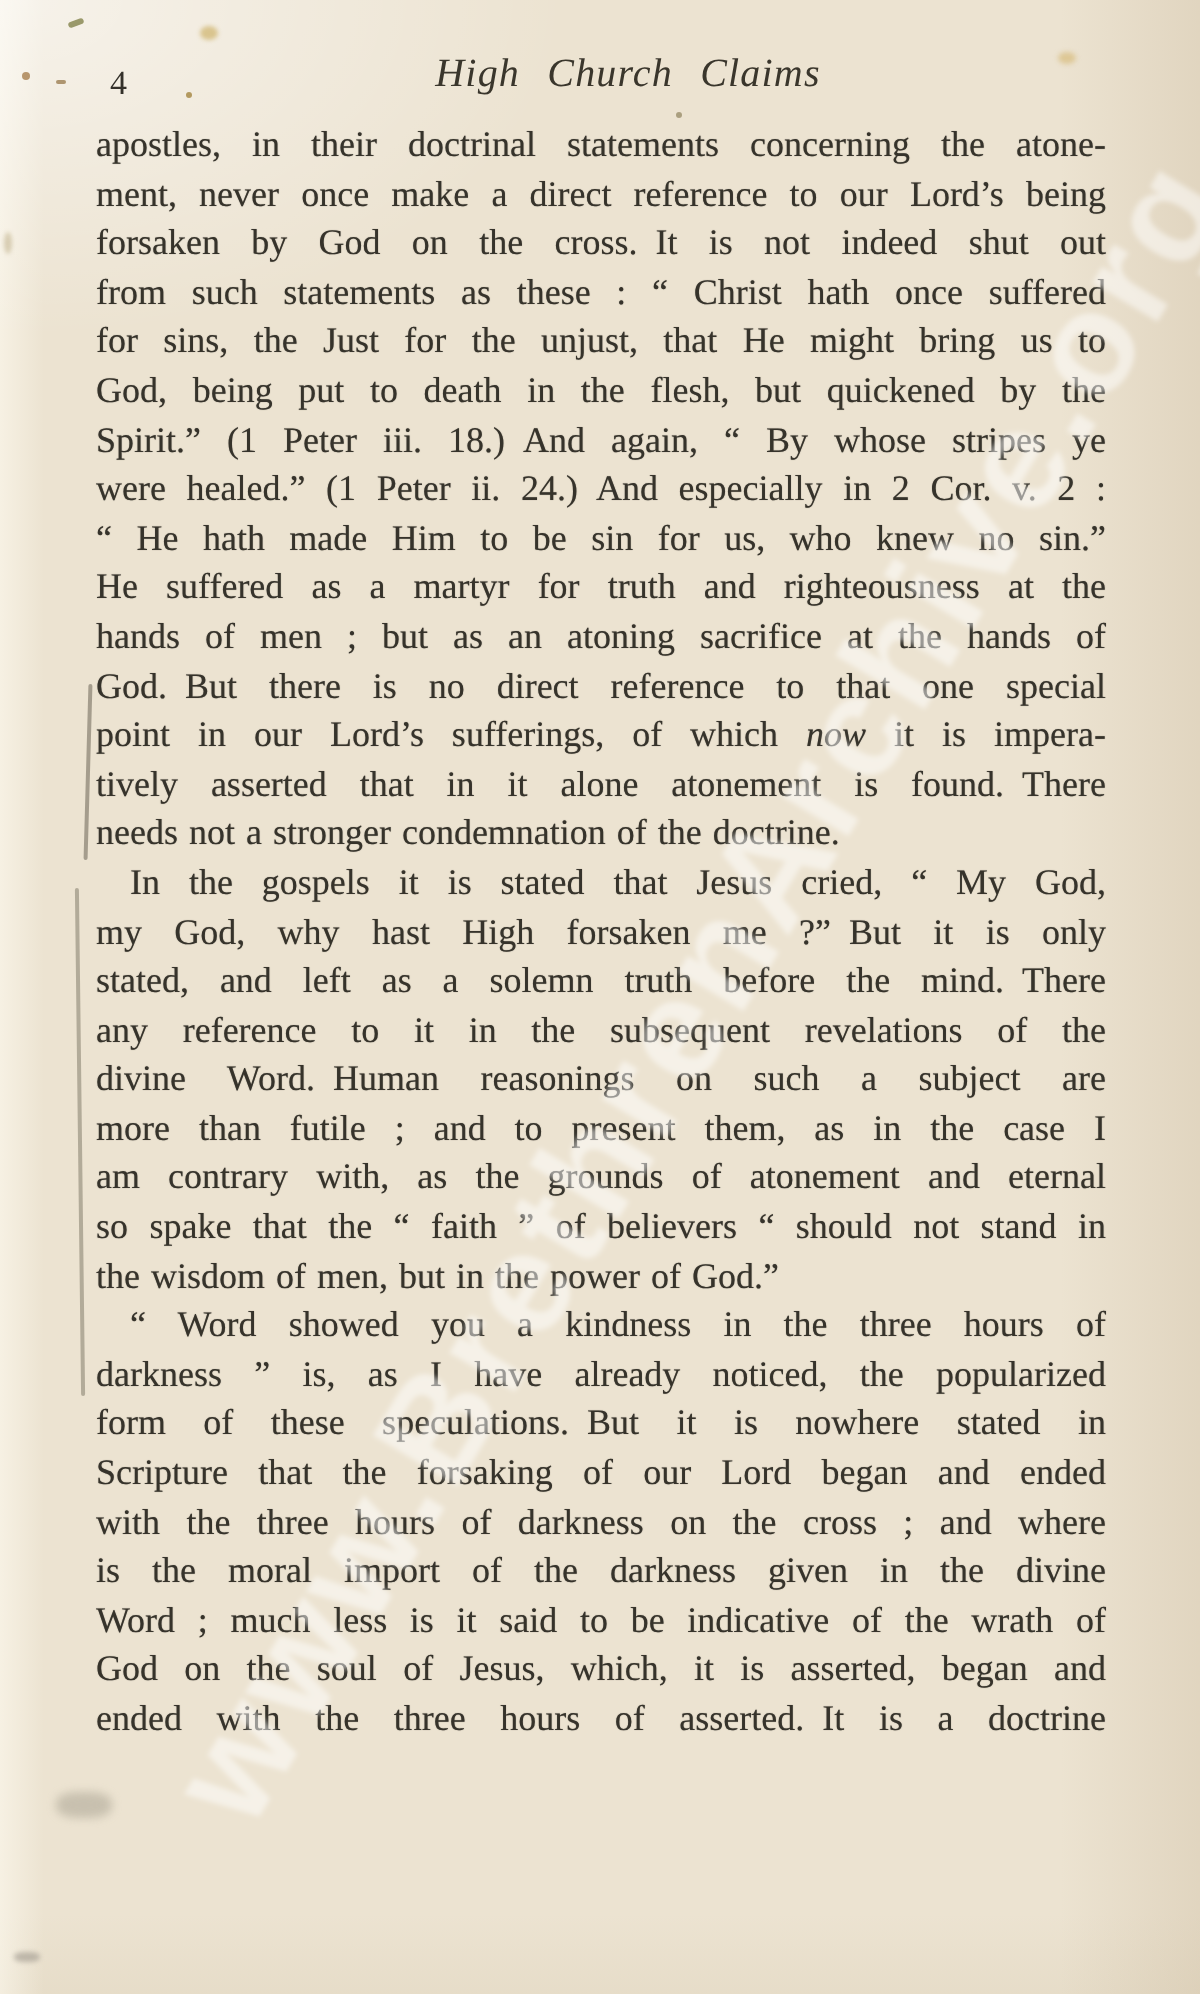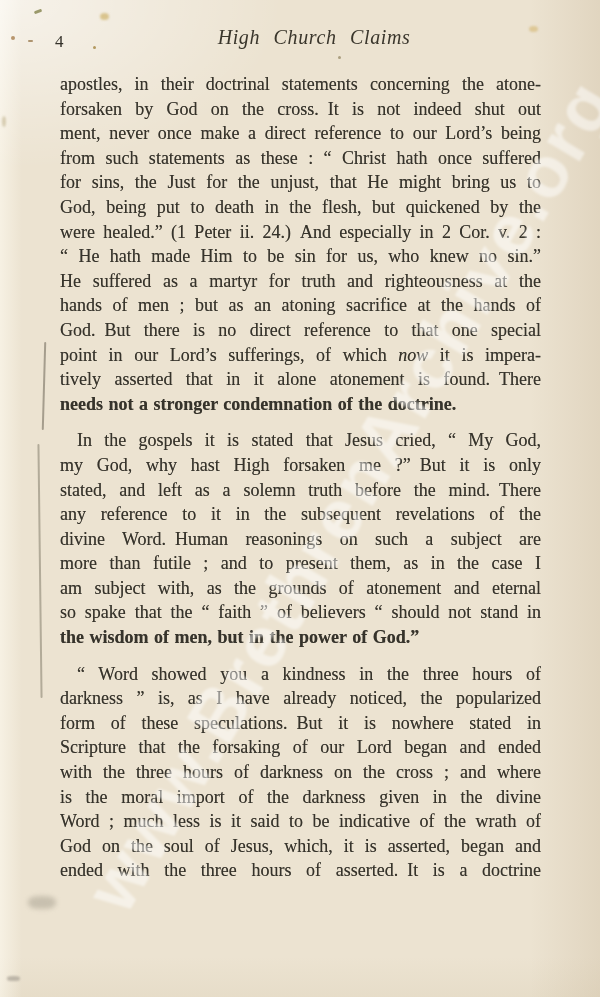--- a/index.html
+++ b/index.html
@@ -17,27 +17,27 @@
     position:absolute;left:55px;top:32px;font-size:17px;letter-spacing:0.5px;
     color:#34312a;
   }
   #running-header{
     position:absolute;left:0;top:26px;width:600px;text-align:center;
     transform:translateX(14px);
     font-style:italic;font-size:20px;letter-spacing:0.6px;word-spacing:8px;
     color:#3a362c;
   }
   #text-block{position:absolute;left:48px;top:60px;width:505px;}
-  .para{margin:12px;}
+  .para{margin:0;}
   .line{
     font-size:18px;line-height:24.6px;word-spacing:1px;
     text-align:justify;text-align-last:justify;
     text-shadow:0 0 0.5px rgba(54,51,43,0.55);
   }
-  .line.flush{text-align-last:left;font-weight:bold;}
+  .line.flush{text-align-last:left;}
   .para.indent .line:first-child{text-indent:17px;}
   .line em{}
   #watermark{
     position:absolute;left:-180px;top:450px;width:1060px;height:90px;
     text-align:center;transform:rotate(-59deg);transform-origin:center;
     font-family:"Liberation Sans",sans-serif;font-weight:bold;
     font-size:72px;letter-spacing:3px;line-height:90px;
     color:rgba(255,255,255,0.50);filter:blur(1.3px);
     pointer-events:none;z-index:5;
   }
@@ -77,42 +77,43 @@
 
   <div id="page-number">4</div>
   <div id="running-header">High Church Claims</div>
 
   <div id="pencil-1" class="pencil-line"></div>
   <div id="pencil-2" class="pencil-line"></div>
 
   <div id="text-block">
       <div class="para">
         <div class="line"><span>apostles, in their doctrinal statements concerning the atone-</span></div>
+        <div class="line"><span>ment, never once make a direct reference to our Lord’s being</span></div>
         <div class="line"><span>forsaken by God on the cross. It is not indeed shut out</span></div>
-        <div class="line"><span>ment, never once make a direct reference to our Lord’s being</span></div>
         <div class="line"><span>from such statements as these : “ Christ hath once suffered</span></div>
         <div class="line"><span>for sins, the Just for the unjust, that He might bring us to</span></div>
         <div class="line"><span>God, being put to death in the flesh, but quickened by the</span></div>
+        <div class="line"><span>Spirit.” (1 Peter iii. 18.) And again, “ By whose stripes ye</span></div>
         <div class="line"><span>were healed.” (1 Peter ii. 24.) And especially in 2 Cor. v. 2 :</span></div>
         <div class="line"><span>“ He hath made Him to be sin for us, who knew no sin.”</span></div>
         <div class="line"><span>He suffered as a martyr for truth and righteousness at the</span></div>
         <div class="line"><span>hands of men ; but as an atoning sacrifice at the hands of</span></div>
         <div class="line"><span>God. But there is no direct reference to that one special</span></div>
         <div class="line"><span>point in our Lord’s sufferings, of which </span><em>now</em><span> it is impera-</span></div>
         <div class="line"><span>tively asserted that in it alone atonement is found. There</span></div>
         <div class="line flush"><span>needs not a stronger condemnation of the doctrine.</span></div>
       </div>
       <div class="para indent">
         <div class="line"><span>In the gospels it is stated that Jesus cried, “ My God,</span></div>
         <div class="line"><span>my God, why hast High forsaken me ?” But it is only</span></div>
         <div class="line"><span>stated, and left as a solemn truth before the mind. There</span></div>
         <div class="line"><span>any reference to it in the subsequent revelations of the</span></div>
         <div class="line"><span>divine Word. Human reasonings on such a subject are</span></div>
         <div class="line"><span>more than futile ; and to present them, as in the case I</span></div>
-        <div class="line"><span>am subject with, as the grounds of atonement and eternal</span></div>
+        <div class="line"><span>am contrary with, as the grounds of atonement and eternal</span></div>
         <div class="line"><span>so spake that the “ faith ” of believers “ should not stand in</span></div>
         <div class="line flush"><span>the wisdom of men, but in the power of God.”</span></div>
       </div>
       <div class="para indent">
         <div class="line"><span>“ Word showed you a kindness in the three hours of</span></div>
         <div class="line"><span>darkness ” is, as I have already noticed, the popularized</span></div>
         <div class="line"><span>form of these speculations. But it is nowhere stated in</span></div>
         <div class="line"><span>Scripture that the forsaking of our Lord began and ended</span></div>
         <div class="line"><span>with the three hours of darkness on the cross ; and where</span></div>
         <div class="line"><span>is the moral import of the darkness given in the divine</span></div>

